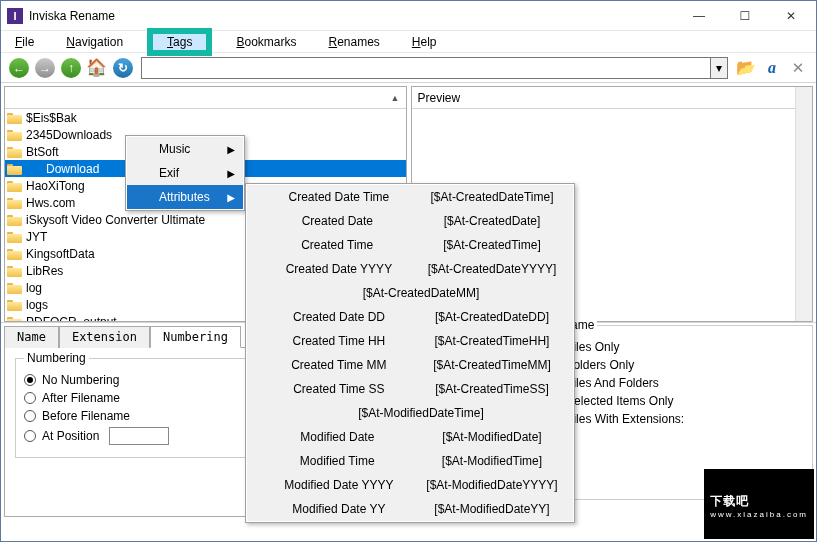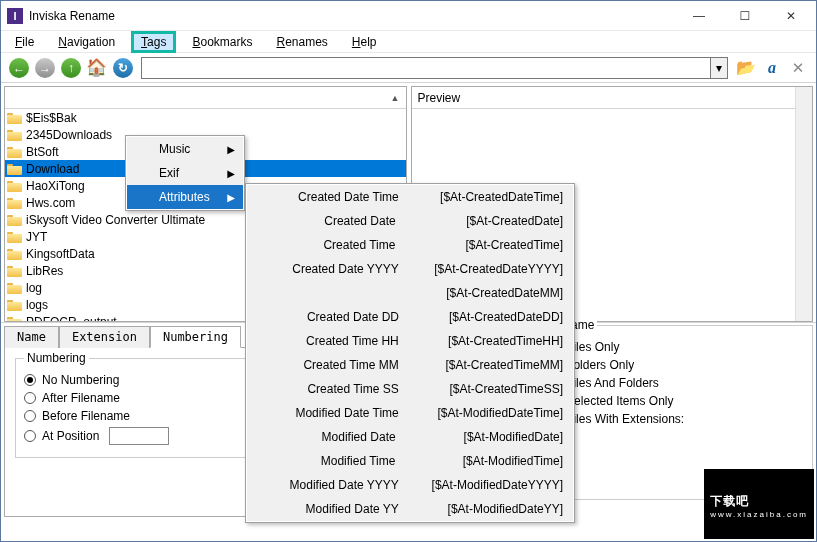--- a/index.html
+++ b/index.html
@@ -2,39 +2,39 @@
 <html><head>
 <meta charset="utf-8">
 <style>
 * { margin:0; padding:0; box-sizing:border-box; font-family:"Microsoft Sans Serif","Segoe UI",Tahoma,sans-serif; font-size:12px; }
 body { background:#fff; width:817px; height:542px; border:1px solid #5a78a0; overflow:hidden; position:relative; }
 .titlebar { height:30px; background:#fff; display:flex; align-items:center; padding:0 2px; border-bottom:1px solid #e8e8e8;}
 .app-icon { width:16px; height:16px; background:#4b2d87; color:#fff; font-weight:bold; display:flex; align-items:center; justify-content:center; font-size:11px; margin-right:6px; margin-left:4px;}
 .title-text { flex:1; color:#000; }
 .win-btns { display:flex; }
 .win-btn { width:46px; height:28px; display:flex; align-items:center; justify-content:center; color:#333; }
-.menubar { height:22px; display:flex; align-items:center; padding:0 6px; gap:8px; border-bottom:1px solid #e8e8e8;}
+.menubar { height:22px; display:flex; align-items:center; padding:0 6px; gap:16px; border-bottom:1px solid #e8e8e8;}
 .menu-item { padding:2px 8px; color:#000;}
-.menu-item.open { background:#cce8ff; border:3px solid #14b8a6; padding:1px 7px;}
+.menu-item.open { background:#cce8ff; border:6px solid #14b8a6; padding:1px 14px;}
 .menu-item .ul { text-decoration:underline; }
 .toolbar { height:30px; display:flex; align-items:center; padding:2px 6px; gap:2px; border-bottom:1px solid #d4d4d4;}
 .tbtn { width:24px; height:24px; display:flex; align-items:center; justify-content:center; border:1px solid transparent; border-radius:3px;}
 .navcircle{ width:20px; height:20px; border-radius:50%; display:flex; align-items:center; justify-content:center; color:#fff; font-weight:bold; font-size:12px;}
 .addr-wrap{ flex:1; display:flex; align-items:center; margin:0 4px;}
 .addr-input{ flex:1; height:22px; border:1px solid #777; border-right:none; padding:0 4px; background:#fff;}
 .addr-drop{ width:18px; height:22px; border:1px solid #777; background:#f0f0f0; display:flex; align-items:center; justify-content:center;}
 .main { position:relative; height:calc(100% - 82px); }
 .panes { display:flex; height:240px; border-bottom:1px solid #d4d4d4;}
 .pane { flex:1; border:1px solid #aaa; margin:3px 2px 0 3px; background:#fff; overflow:hidden; position:relative;}
 .pane + .pane { margin-left:2px; margin-right:3px;}
 .col-header { height:22px; border-bottom:1px solid #d4d4d4; display:flex; align-items:center; padding:0 6px; background:#fff; }
 .col-header .sort { margin-left:auto; color:#555; font-size:9px;}
 .filelist { overflow:auto; height:216px;}
 .frow { height:17px; display:flex; align-items:center; padding:0 2px; white-space:nowrap;}
-.frow.sel { background:#0078d7; color:#000000;}
+.frow.sel { background:#0078d7; color:#ffffff;gap:20px;}
 .folder-icon{ width:15px; height:12px; margin-right:4px; position:relative;}
 .folder-icon::before{ content:''; position:absolute; left:0; top:1px; width:6px; height:3px; background:#e8b64a; border-radius:1px 1px 0 0;}
 .folder-icon::after{ content:''; position:absolute; left:0; top:3px; width:15px; height:9px; background:linear-gradient(#ffe89a,#f2c049); border-radius:1px;}
 .bottom { display:flex; height:220px; padding:2px 3px; gap:6px;}
 .tabs-area{ flex:1.3; }
 .tabstrip{ display:flex; }
 .tab{ padding:3px 12px; border:1px solid #aaa; border-bottom:none; background:#f0f0f0; font-family:"SimSun",monospace; position:relative; top:1px;}
 .tab.active{ background:#fff; border-bottom:1px solid #fff; z-index:1;}
 .tabpanel{ border:1px solid #aaa; padding:10px; height:170px; font-family:"SimSun",monospace; background:#fff;}
 .fieldset{ border:1px solid #ccc; padding:10px 8px 8px; position:relative;}
@@ -52,21 +52,21 @@
 .rename-btn{ padding:3px 18px; border:1px solid #aaa; background:#f0f0f0;}
 
 
 .submenu { position:absolute; background:#f0f0f0; border:1px solid #a0a0a0; box-shadow:2px 2px 4px rgba(0,0,0,.25); z-index:50;}
 .submenu-inner{ border:1px solid #fff;}
 .smi { height:24px; display:flex; align-items:center; padding:0 26px 0 32px; position:relative; white-space:nowrap;}
 .smi.sel{ background:#1a74c7; color:#fff;}
 .smi .arrow{ position:absolute; right:8px; font-size:10px;}
 .tags-menu{ left:124px; top:52px; width:120px;}
 .attr-menu{ left:244px; top:100px; width:330px;}
-.attr-menu .smi{ padding:0 10px 0 32px; justify-content:flex-end; gap:0;}
+.attr-menu .smi{ padding:0 10px 0 32px; justify-content:center; gap:0;}
 .attr-menu .aname{ display:inline-block; width:142px;}
 .scrollbar-v{ position:absolute; right:0; top:0; bottom:0; width:17px; background:#f0f0f0; border-left:1px solid #ddd;}
 
 
 .watermark{ position:absolute; right:2px; bottom:2px; background:#000; color:#fff; padding:20px 6px; font-weight:bold; font-size:18px; font-family:"Microsoft YaHei",sans-serif; letter-spacing:1px;}
 .watermark .sub{ font-size:8px; letter-spacing:2px; display:block; text-align:right; font-weight:normal;}
 </style>
 </head>
 <body>
 
@@ -320,21 +320,20 @@
         </div>
         <div class="smi">
           <span class="aname">Created Time MM</span>
           <span>[$At-CreatedTimeMM]</span>
         </div>
         <div class="smi">
           <span class="aname">Created Time SS</span>
           <span>[$At-CreatedTimeSS]</span>
         </div>
         <div class="smi">
-          <span class="aname">Modified Date Time</span>
           <span>[$At-ModifiedDateTime]</span>
         </div>
         <div class="smi">
           <span class="aname">Modified Date</span>
           <span>[$At-ModifiedDate]</span>
         </div>
         <div class="smi">
           <span class="aname">Modified Time</span>
           <span>[$At-ModifiedTime]</span>
         </div>

